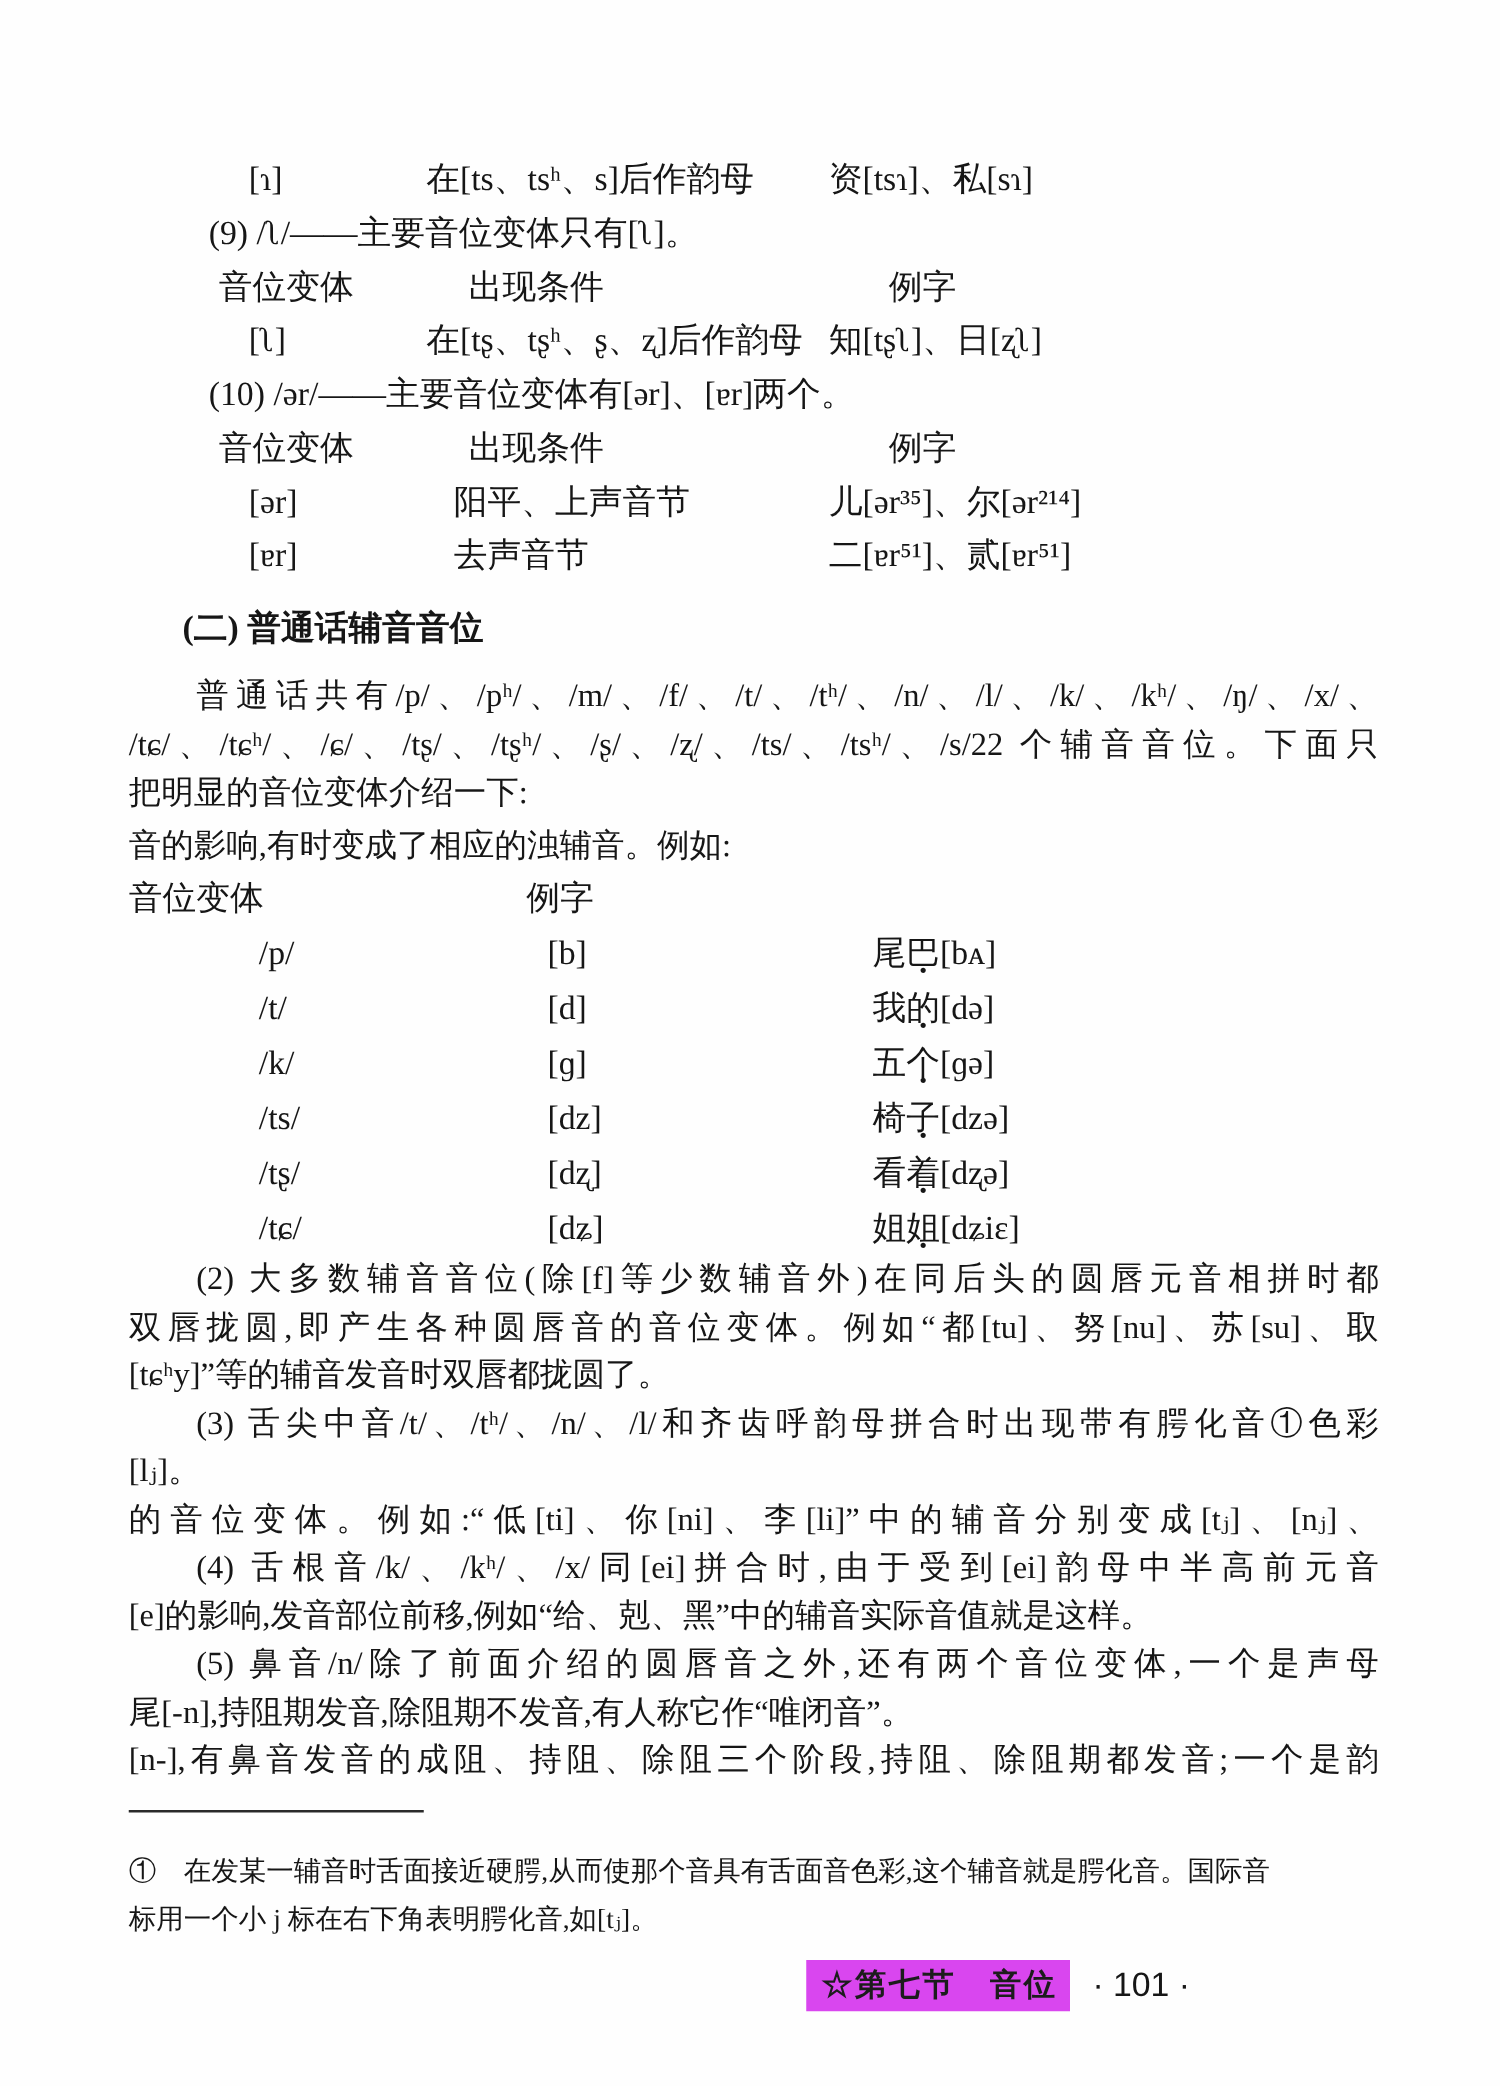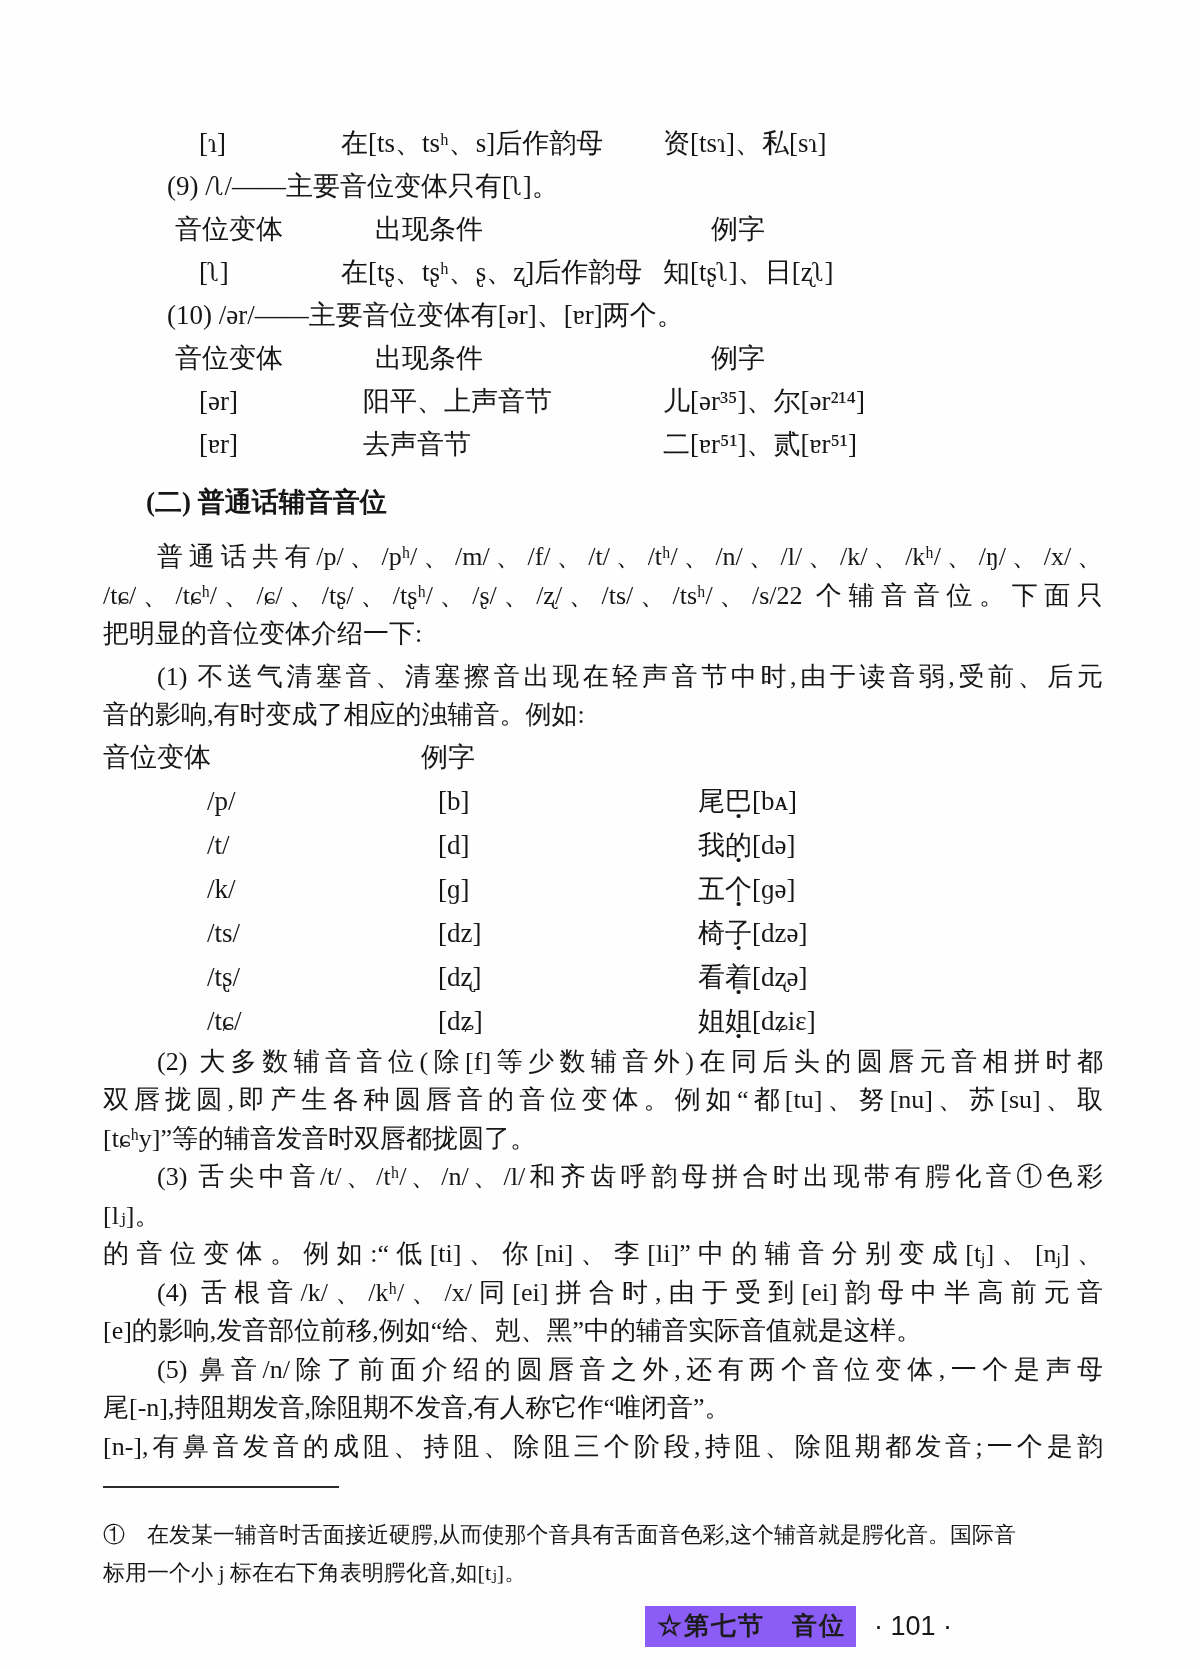--- a/index.html
+++ b/index.html
@@ -24,21 +24,21 @@
   .tblB .tr .c2{padding-left:30px;}
   .tblB .thead .c2{padding-left:42px;}
 
   .listline{height:43px;line-height:43px;font-size:27px;padding-left:64px;}
 
   .h2head{margin:13px;padding-left:30px;height:46px;line-height:46px;font-size:27px;font-weight:bold;}
 
   .para{margin:0;font-size:26px;line-height:38.5px;}
   .para.gap{margin-top:4px;}
   .ln{display:block;}
-  .j{text-align:justify;text-align-last:justify;font-family:Liberation Serif, serif;}
+  .j{text-align:justify;text-align-last:justify;}
   .ind{text-indent:54px;}
 
   
   .tblV .tr{grid-template-columns:290px 300px 1fr;height:44px;line-height:44px;font-size:27px;}
   .tblV .c1{padding-left:104px;}
   .tblV .c2{padding-left:45px;}
   .tblV .thead .c2{padding-left:0;}
   .tblV .c3{padding-left:5px;}
   .tblV .thead .c3{padding-left:28px;}
 
@@ -48,21 +48,21 @@
     content:"·";
     position:absolute;left:50%;transform:translateX(-50%);
     bottom:-13px;font-size:26px;font-weight:bold;line-height:1;color:#161616;
   }
 
   .fnrule{margin:20px 0 0 103px;width:236px;height:0;border-top:2px solid #2a2a2a;}
   .footnote{margin:28px 97px 0 103px;font-size:22px;line-height:38px;}
 
   .footer{display:flex;align-items:center;justify-content:flex-end;padding-right:248px;margin-top:14px;}
   .seclabel{
-    background:#8b5cf6;color:#1c1c1c;
+    background:#d946ef;color:#1c1c1c;
     font-weight:bold;font-size:25px;letter-spacing:2px;
     padding:3px 10px 5px 12px;
   }
   .pagenum{font-size:27px;margin-left:18px;font-family:"Liberation Sans","DejaVu Sans",sans-serif;}
 </style>
 </head>
 <body>
 
 <div class="page">
   <main class="content">
@@ -110,21 +110,20 @@
 
     <h2 class="h2head">(二) 普通话辅音音位</h2>
 
     <p class="para">
       <span class="ln j ind">普通话共有/p/、/pʰ/、/m/、/f/、/t/、/tʰ/、/n/、/l/、/k/、/kʰ/、/ŋ/、/x/、</span>
       <span class="ln j">/tɕ/、/tɕʰ/、/ɕ/、/tʂ/、/tʂʰ/、/ʂ/、/ʐ/、/ts/、/tsʰ/、/s/22 个辅音音位。下面只</span>
       <span class="ln">把明显的音位变体介绍一下:</span>
     </p>
 
     <p class="para gap">
-      <span class="ln j ind">(1) 不送气清塞音、清塞擦音出现在轻声音节中时,由于读音弱,受前、后元</span>
       <span class="ln">音的影响,有时变成了相应的浊辅音。例如:</span>
     </p>
 
     <div class="tbl tblV">
       <div class="tr thead">
         <span class="c2">音位变体</span>
         <span class="c3">例字</span>
       </div>
       <div class="tr">
         <span class="c1">/p/</span>

